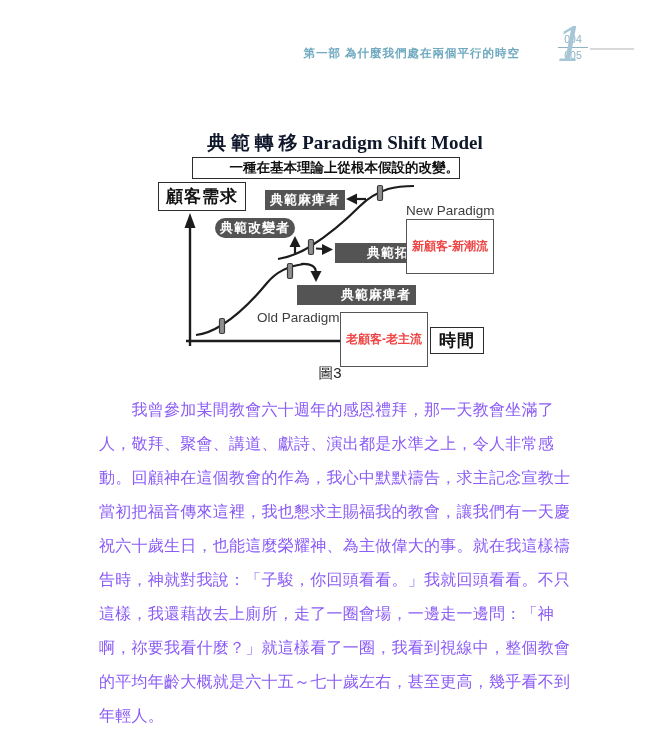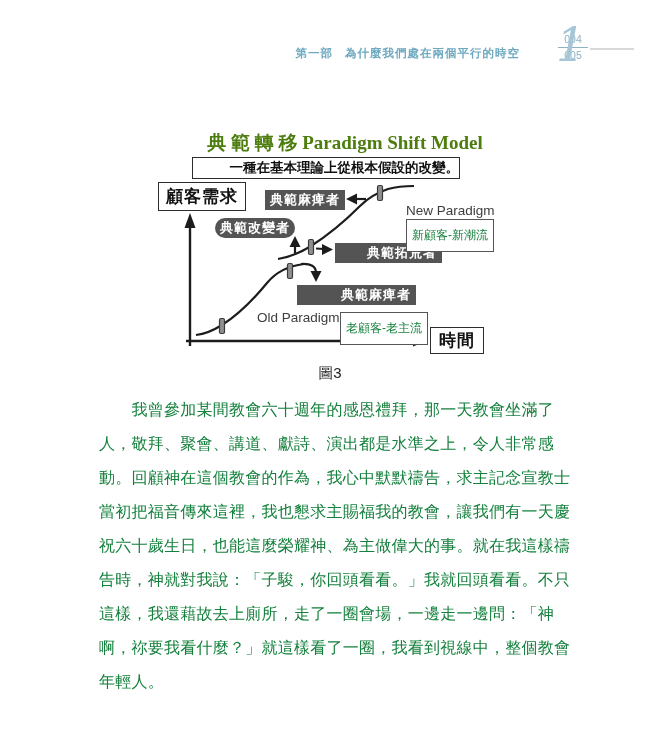--- a/index.html
+++ b/index.html
@@ -2,31 +2,31 @@
 <html><head>
 <meta charset="utf-8">
 <style>
   html,body{margin:0;padding:0;}
   body{width:650px;height:750px;background:#ffffff;position:relative;overflow:hidden;
        font-family:"Liberation Sans",sans-serif;}
 
   
   .running-head{position:absolute;top:46px;left:0;width:520px;text-align:right;
     font-size:11.5px;letter-spacing:1px;color:#6ea9c0;font-weight:bold;}
-  .running-head .sec{margin-right:12px;}
+  .running-head .sec{margin-right:4px;}
   .folio{position:absolute;left:529px;top:33px;width:30px;text-align:center;
     font-size:10.5px;color:#8db2c3;line-height:13px;margin-left:29px;}
   .folio .rule{border-top:1px solid #8db2c3;margin:1px 0;}
   .part-num{position:absolute;left:556px;top:22px;font-family:"DejaVu Serif","Liberation Serif",serif;
     font-style:italic;font-size:46px;font-weight:300;color:#a6c6d7;line-height:46px;}
   .head-dash{position:absolute;left:590px;top:48px;width:44px;height:0;border-top:2px solid #d9d9d9;}
 
   
   .fig-title{position:absolute;left:150px;top:130px;width:390px;text-align:center;
-    font-family:"Liberation Serif","DejaVu Serif",serif;font-weight:bold;font-size:19px;color:#4d7c0f;}
+    font-family:"Liberation Serif","DejaVu Serif",serif;font-weight:bold;font-size:19px;color:#0f172a;}
   .fig-subtitle{position:absolute;left:192px;top:157px;width:266px;height:20px;line-height:20px;
     border:1.5px solid #2c2c2c;text-align:right;font-weight:bold;font-size:13.5px;color:#111;}
 
   .chart{position:absolute;left:150px;top:178px;width:390px;height:186px;}
   .chart svg{position:absolute;left:0;top:0;}
 
   .axis-box{position:absolute;border:1.5px solid #2c2c2c;background:#fff;color:#111;
     font-weight:bold;text-align:right;}
   .ybox{left:8px;top:4px;font-size:17px;padding:2px 7px;letter-spacing:1px;}
   .xbox{left:280px;top:149px;font-size:17px;padding:1px 8px;letter-spacing:1px;}
@@ -34,31 +34,31 @@
   .stage{position:absolute;background:#545454;color:#ffffff;font-weight:bold;font-size:13px;
     letter-spacing:1px;padding:1px 5px;white-space:nowrap;}
   .stage.developer{left:115px;top:12px;}
   .stage.changer{left:65px;top:40px;border-radius:10px;}
   .stage.pioneer{left:185px;top:65px;padding-left:32px;}
   .stage.paralyzed{left:147px;top:107px;padding-left:44px;}
 
   .para-en{position:absolute;color:#3d3d3d;font-size:13.5px;white-space:nowrap;}
   .para-en.new{left:256px;top:25px;}
   .para-en.old{left:107px;top:132px;}
-  .para-zh{position:absolute;border:1px solid #555;color:#15803d;font-size:12px;font-weight:400;
-    padding:7px 5px;white-space:nowrap;background:#fff;}
+  .para-zh{position:absolute;border:1px solid #555;color:#ef4444;font-size:12px;font-weight:700;
+    padding:18px 5px;white-space:nowrap;background:#fff;}
   .para-zh.new{left:256px;top:41px;}
   .para-zh.old{left:190px;top:134px;}
 
   .fig-caption{position:absolute;left:150px;top:364px;width:360px;text-align:center;
     font-size:15px;color:#222;}
 
   
   .body-text{position:absolute;left:99px;top:393px;width:460px;
-    font-family:"Liberation Serif","DejaVu Serif",serif;font-size:16px;color:#15803d;
+    font-family:"Liberation Serif","DejaVu Serif",serif;font-size:16px;color:#8b5cf6;
     letter-spacing:0.25px;}
   .body-line{height:34px;line-height:34px;white-space:nowrap;}
 </style>
 </head>
 <body>
 
 <div class="running-head">
   <span class="sec">第一部</span><span>為什麼我們處在兩個平行的時空</span>
 </div>
 <div class="folio">
@@ -133,14 +133,15 @@
 
 <div class="body-text">
   <div class="body-line">　　我曾參加某間教會六十週年的感恩禮拜，那一天教會坐滿了</div>
     <div class="body-line">人，敬拜、聚會、講道、獻詩、演出都是水準之上，令人非常感</div>
     <div class="body-line">動。回顧神在這個教會的作為，我心中默默禱告，求主記念宣教士</div>
     <div class="body-line">當初把福音傳來這裡，我也懇求主賜福我的教會，讓我們有一天慶</div>
     <div class="body-line">祝六十歲生日，也能這麼榮耀神、為主做偉大的事。就在我這樣禱</div>
     <div class="body-line">告時，神就對我說：「子駿，你回頭看看。」我就回頭看看。不只</div>
     <div class="body-line">這樣，我還藉故去上廁所，走了一圈會場，一邊走一邊問：「神</div>
     <div class="body-line">啊，祢要我看什麼？」就這樣看了一圈，我看到視線中，整個教會</div>
+    <div class="body-line">的平均年齡大概就是六十五～七十歲左右，甚至更高，幾乎看不到</div>
     <div class="body-line">年輕人。</div>
 </div>
 
 </body></html>

